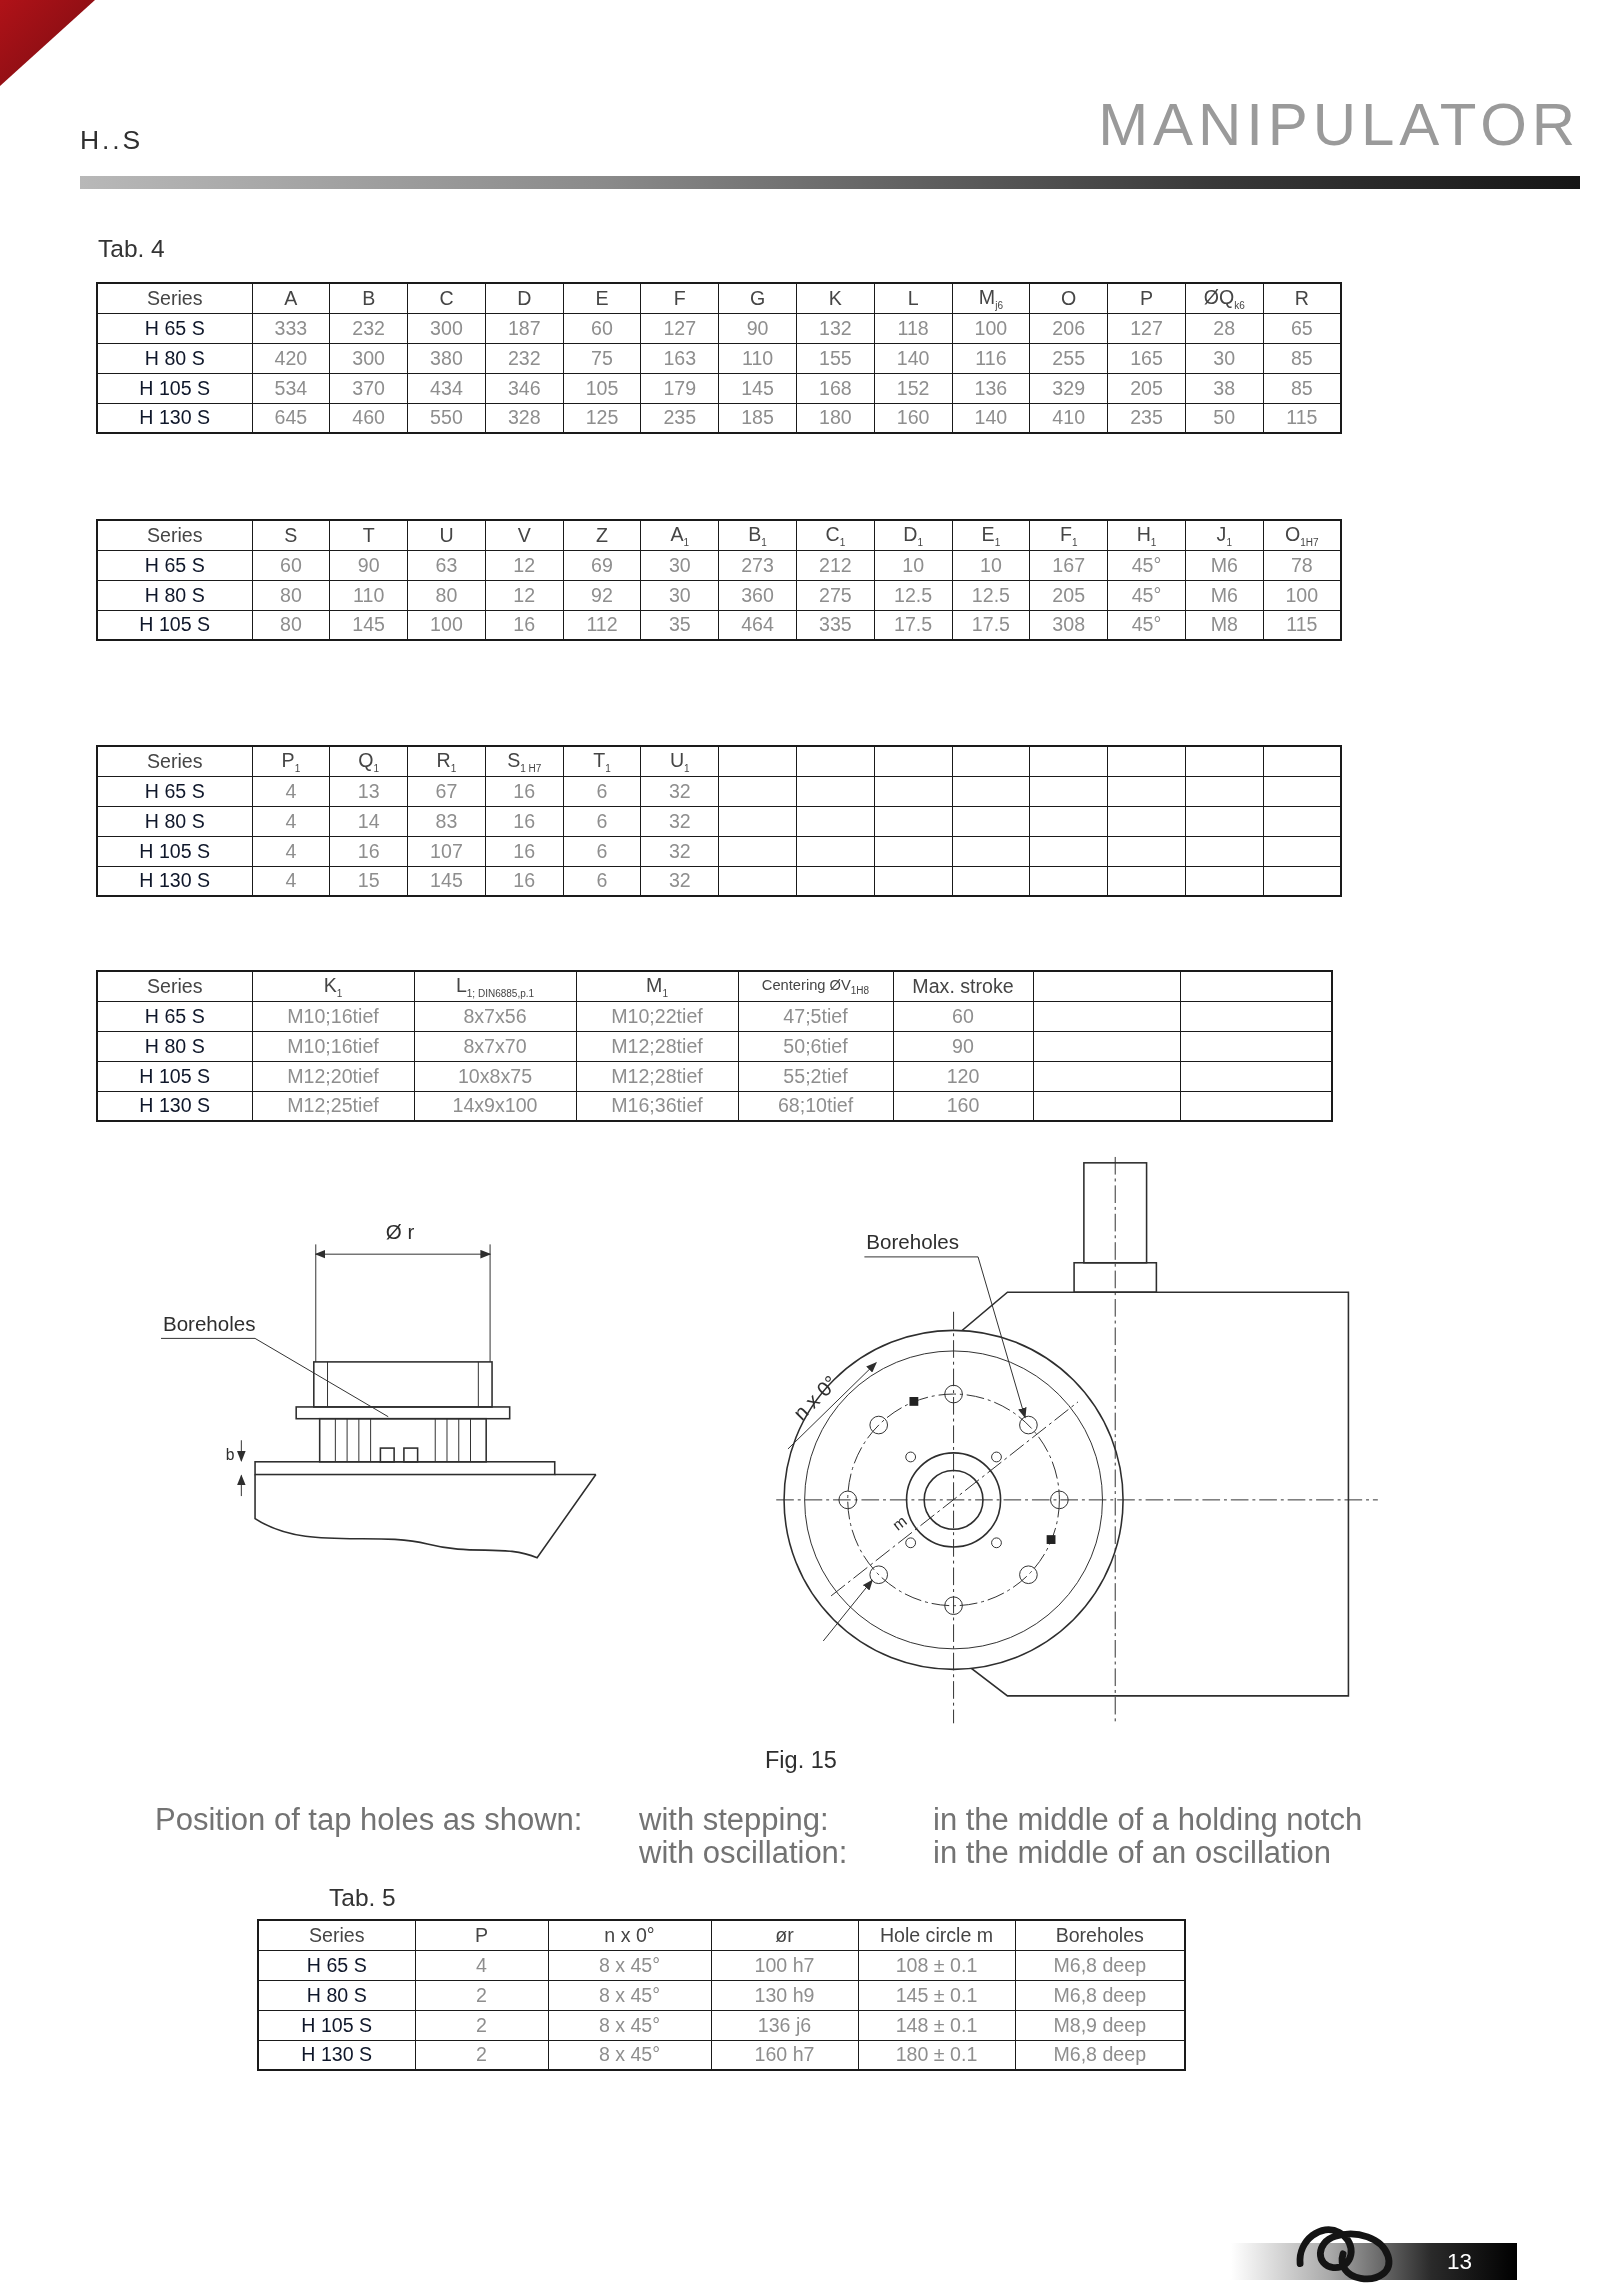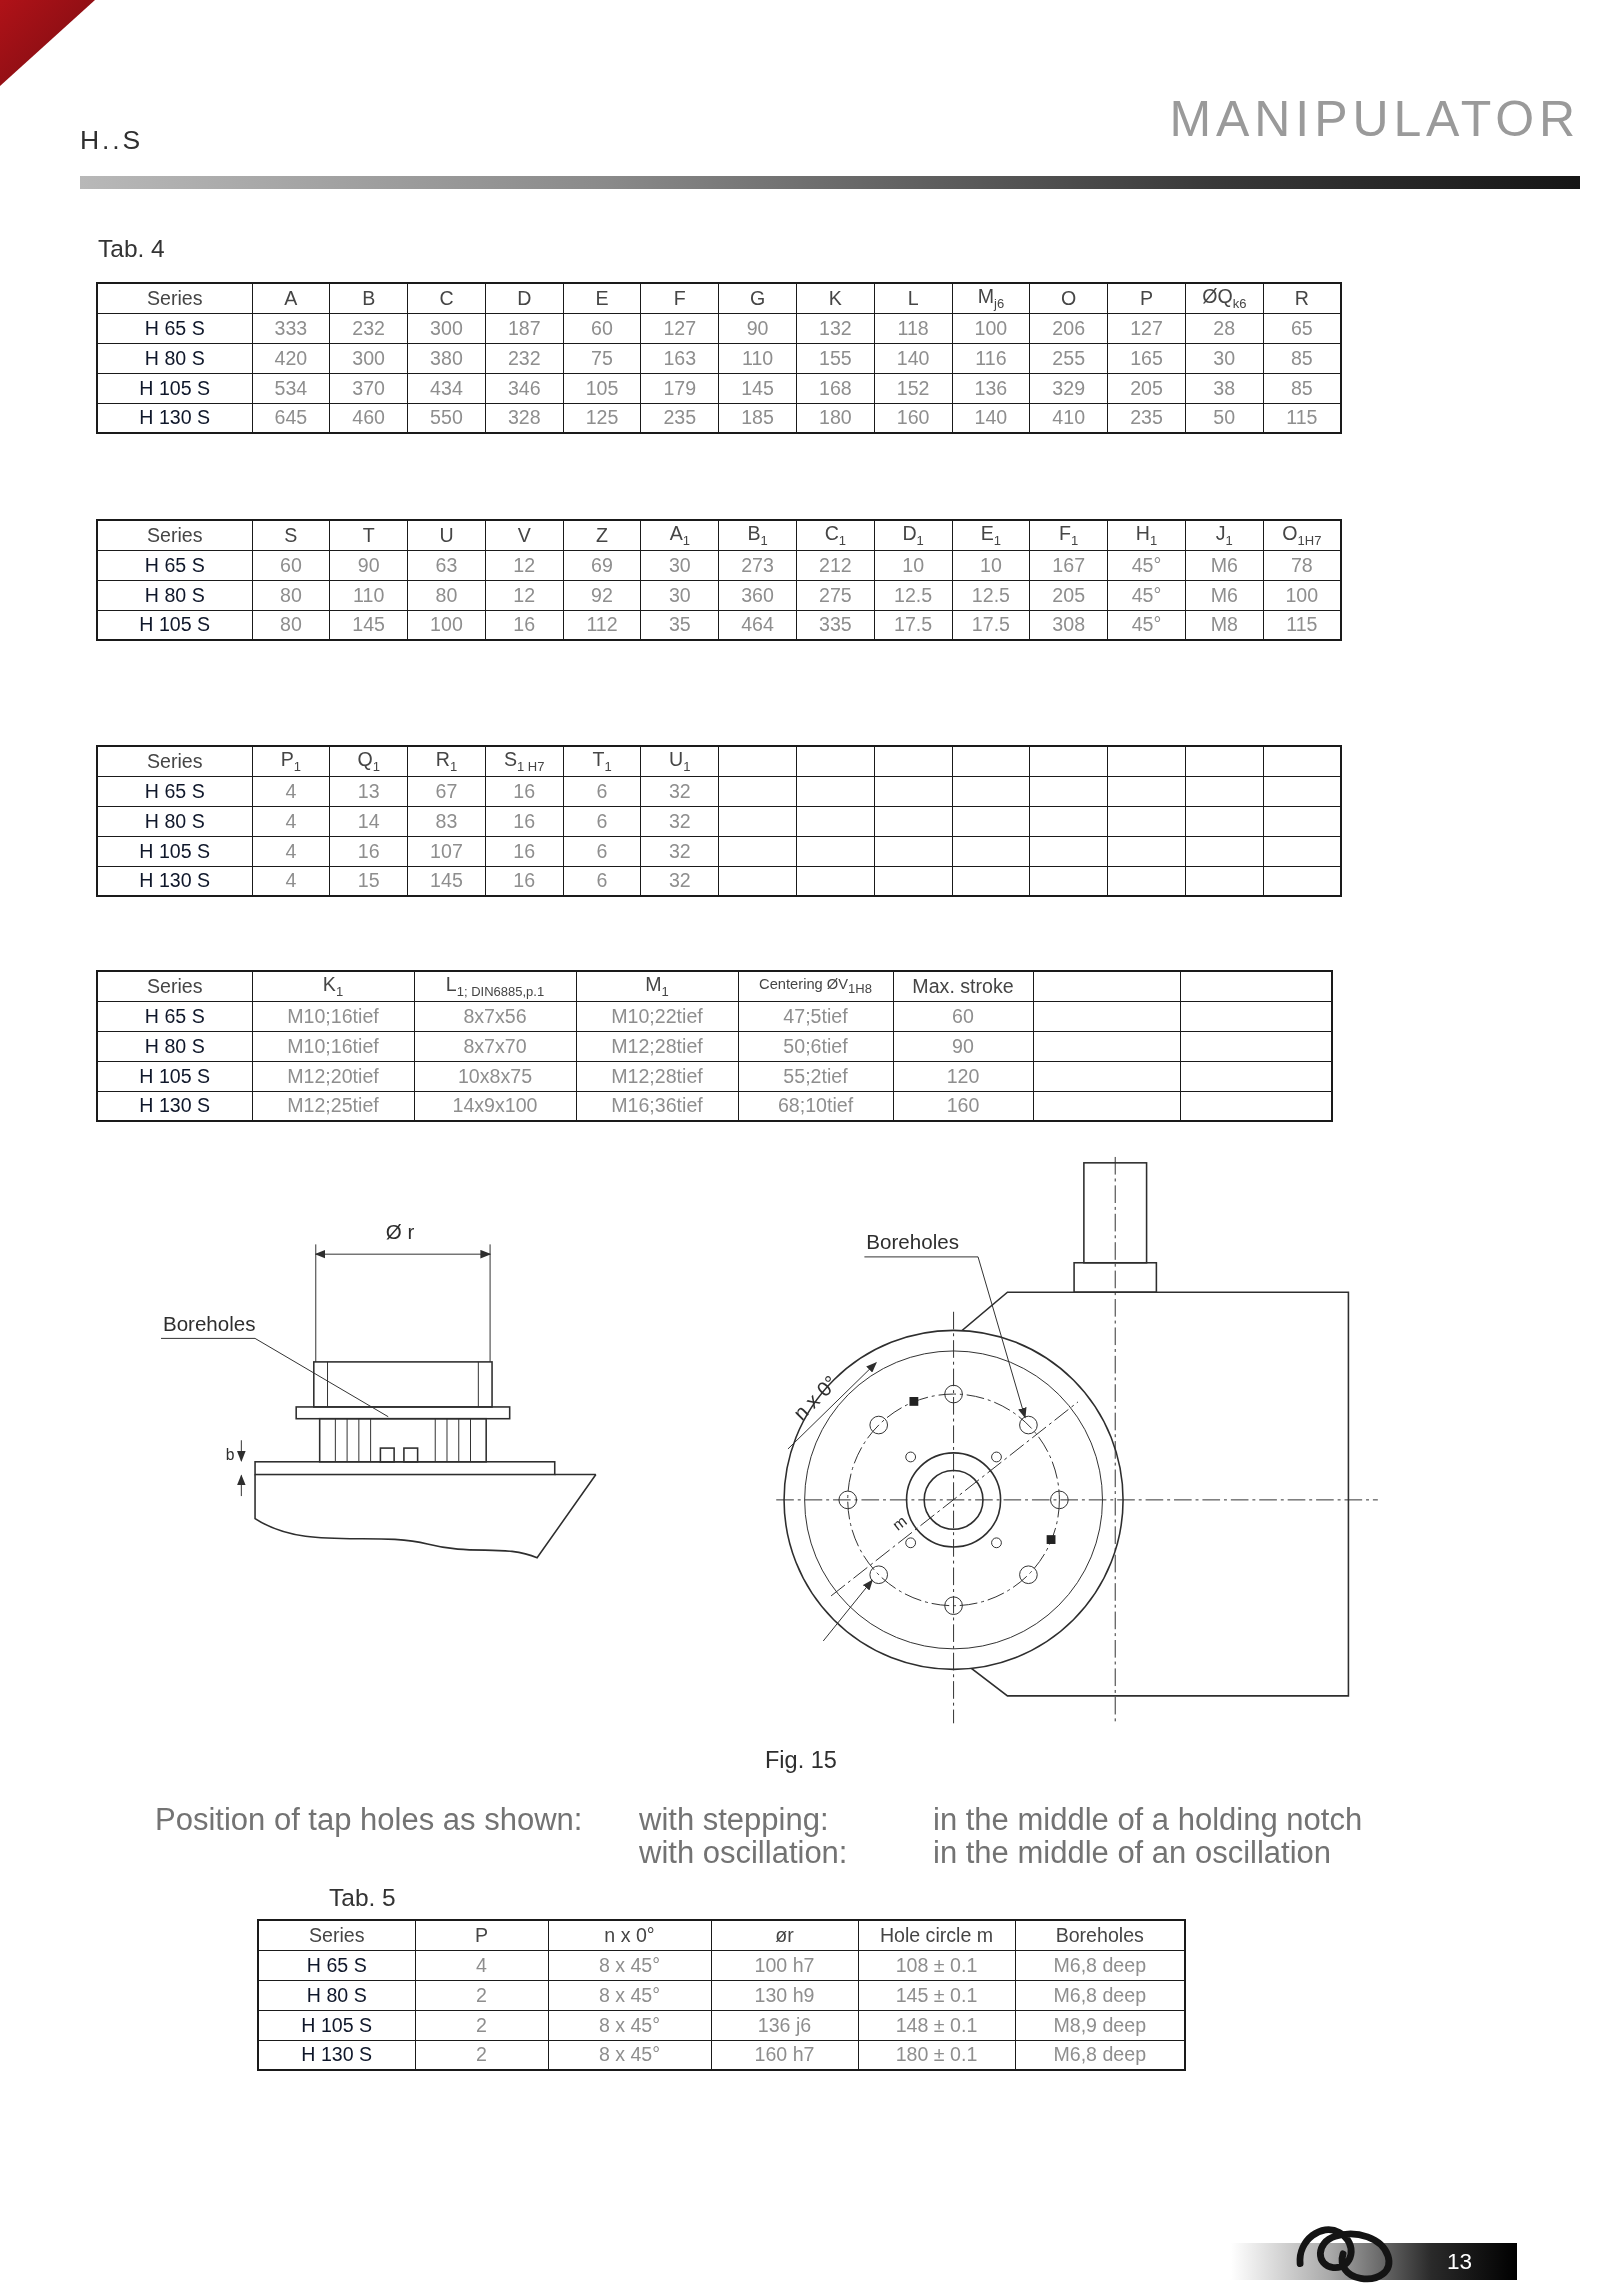--- a/index.html
+++ b/index.html
@@ -6,33 +6,33 @@
   body { background:#e8e8e8; font-family:"Liberation Sans", sans-serif; }
   #page { position:relative; width:1621px; height:2293px; background:#ffffff; overflow:hidden; margin:0 auto;padding-left:48px; }
 
   
   .corner-triangle { position:absolute; left:0; top:0; width:95px; height:86px;
     background:linear-gradient(135deg, var(--accent,#b01218) 0%, #7d0d12 90%);
     clip-path:polygon(0 0, 100% 0, 0 100%); }
 
   
   .doc-code { position:absolute; left:80px; top:125px; font-size:26.5px; letter-spacing:2.9px; color:#2f2f2f; }
-  .brand { position:absolute; right:41px; top:90px; font-size:50px; letter-spacing:4.9px; color:#9a9a9a; font-weight:500; }
+  .brand { position:absolute; right:41px; top:90px; font-size:60px; letter-spacing:4.9px; color:#9a9a9a; font-weight:500; }
   .header-rule { position:absolute; left:80px; right:41px; top:176px; height:12.7px;
     background:linear-gradient(to right, #b8b8b8 0%, #8a8a8a 35%, #3a3a3a 75%, #161616 100%); }
 
   .tab-label { position:absolute; font-size:24.5px; color:#333; }
 
   
   table { position:absolute; border-collapse:collapse; table-layout:fixed; background:#fff; }
   table, th, td { border:1px solid #1a1a1a; }
   table { border-width:2.9px; }
   th, td { height:30px; padding:0 2px; text-align:center; vertical-align:middle; overflow:hidden; white-space:nowrap; }
   th { font-size:19.6px; font-weight:normal; color:#454545; }
-  th sub { font-size:13px; }
+  th sub { font-size:10px; }
   th.small { font-size:14.7px;margin-top:48px; }
   td { font-size:19.6px; color:#8e8e8e; }
   td:first-child { color:#0f172a;text-align:center; }
 
   #t1, #t2, #t3 { left:96px; width:1246px; }
   #t1 { top:282px; } #t2 { top:519px; } #t3 { top:745px; }
   #t1 th:nth-child(1), #t2 th:nth-child(1), #t3 th:nth-child(1) { width:155px; }
 
   #t4 { left:96px; top:970px; width:1237px; }
   #t4 th:nth-child(1){width:155px} #t4 th:nth-child(2){width:162px} #t4 th:nth-child(3){width:162px}

